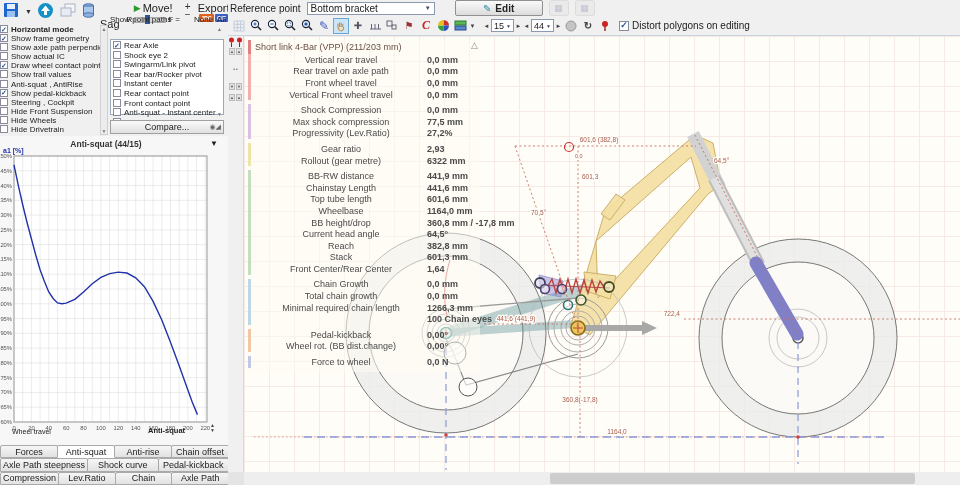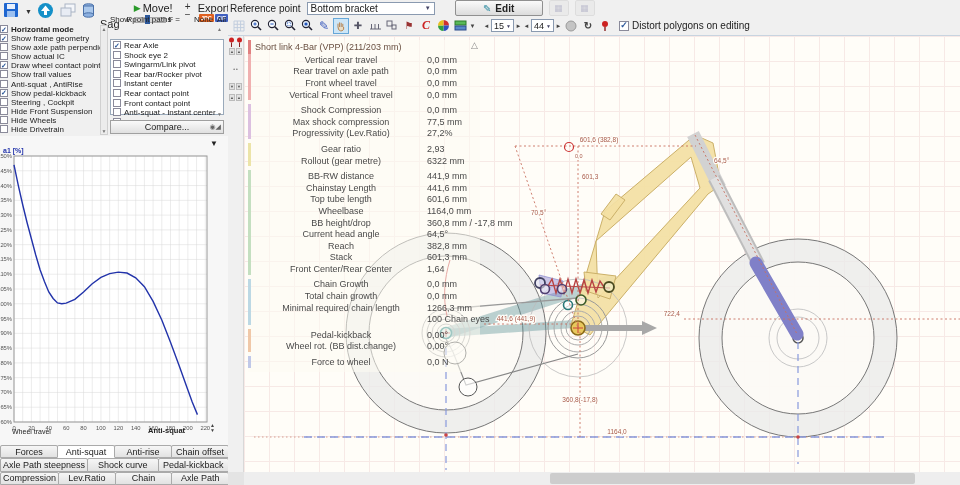--- a/index.html
+++ b/index.html
@@ -73,21 +73,21 @@
   #left-strip .pins{display:flex;justify-content:center;gap:1px;padding-top:1px;}
   .strip-col{display:flex;justify-content:center;gap:1px;}
   .sbtn{width:6px;height:7px;background:#e2e2e2;border:1px solid #bbb;font-size:4px;color:#555;display:flex;align-items:center;justify-content:center;box-sizing:border-box;}
   
   #measure-panel{left:248px;top:40px;width:232px;background:rgba(253,251,243,0.55);z-index:5;}
   #measure-header{display:flex;align-items:center;font-size:9px;color:#6a5042;border-left:3px solid #e08080;padding-left:4px;height:14px;}
   #panel-collapse{position:absolute;right:2px;top:0;font-size:9px;color:#888;}
   .mgroup{border-left:3px solid #ccc;padding-left:4px;margin-bottom:4px;}
   .mrow{display:flex;height:11.6px;align-items:center;font-size:9px;color:#4a4a4a;text-align:center;}
   .ml{width:172px;flex:none;white-space:nowrap;}
-  .mv{white-space:nowrap;}
+  .mv{white-space:nowrap;font-weight:bold;}
   
   #hscroll{left:244px;top:472px;width:716px;height:13px;background:#eeeeee;}
   #hscroll-thumb{position:absolute;left:306px;top:1px;width:365px;height:11px;background:#cdcdcd;border-radius:2px;}
   #scroll-corner{left:228px;top:472px;width:16px;height:13px;background:#e4e4e4;}
   svg text{font-family:"Liberation Sans",sans-serif;}
 </style>
 </head>
 <body>
 
 <div id="toolbar-left" class="abs">
@@ -365,20 +365,21 @@
 <div id="pp-scroll" class="abs">
     <span>▲</span>
     <span>▼</span>
   </div>
 <div id="compare-bar" class="abs">
   <span>Compare...</span>
   <span id="compare-icons">◉◢</span>
 </div>
 
 <div id="chart-wrap" class="abs">
+  <div id="chart-title">Anti-squat (44/15)</div>
   <div id="chart-dd">▼</div>
   <div id="chart-ylab">a1 [%]</div>
   <svg id="chart-svg" width="228" height="282">
       <rect x="14" y="4" width="193" height="266" fill="#ffffff"></rect>
       <line x1="14" y1="4" x2="14" y2="270" stroke="#d9d9d9" stroke-width="0.5"></line>
       <line x1="22.693693693693696" y1="4" x2="22.693693693693696" y2="270" stroke="#d9d9d9" stroke-width="0.5"></line>
       <line x1="31.38738738738739" y1="4" x2="31.38738738738739" y2="270" stroke="#d9d9d9" stroke-width="0.5"></line>
       <line x1="40.08108108108108" y1="4" x2="40.08108108108108" y2="270" stroke="#d9d9d9" stroke-width="0.5"></line>
       <line x1="48.77477477477478" y1="4" x2="48.77477477477478" y2="270" stroke="#d9d9d9" stroke-width="0.5"></line>
       <line x1="57.468468468468465" y1="4" x2="57.468468468468465" y2="270" stroke="#d9d9d9" stroke-width="0.5"></line>

